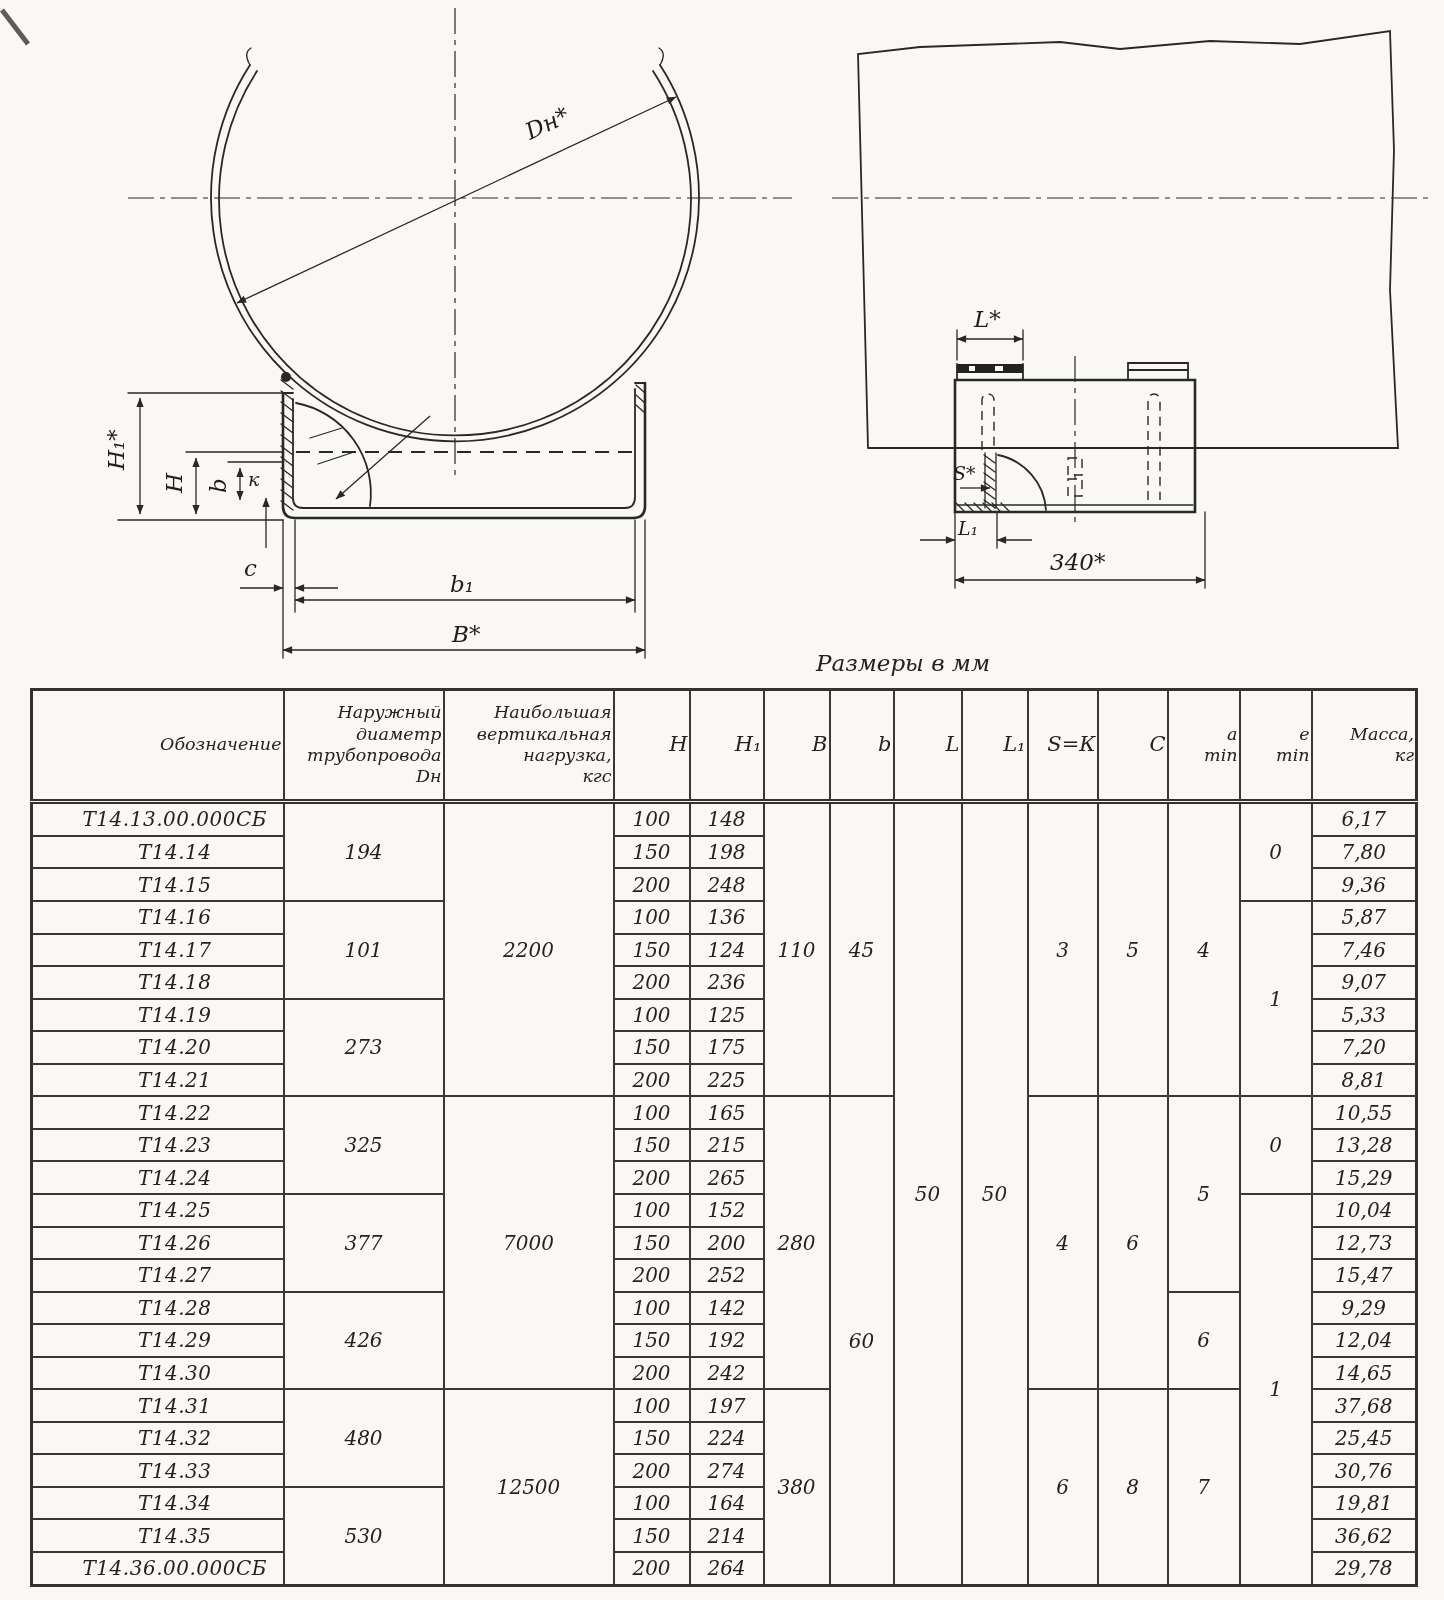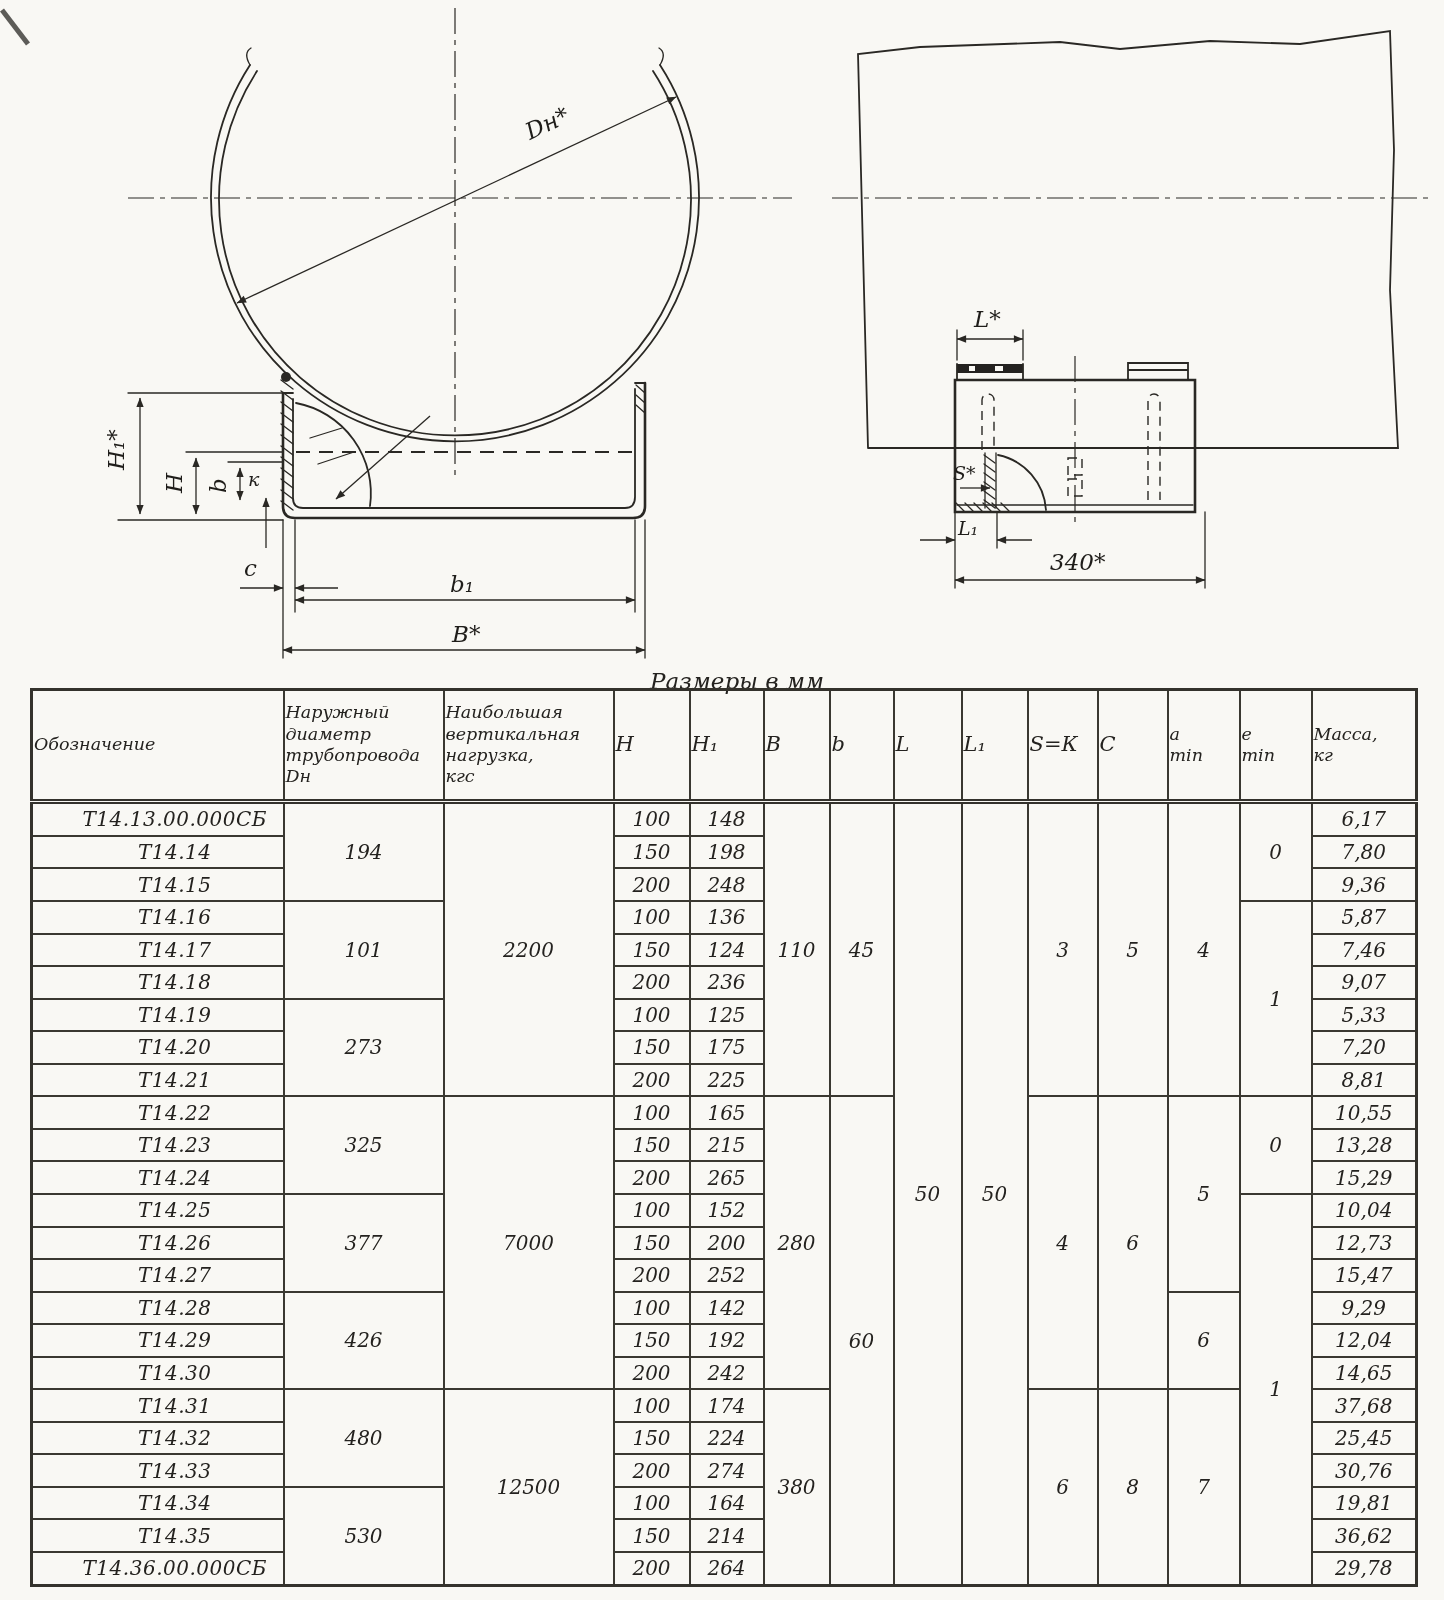--- a/index.html
+++ b/index.html
@@ -10,28 +10,28 @@
   .thick{stroke-width:2.6;}
   .thin{stroke-width:1.3;}
   .cl{stroke:#2a2824;stroke-width:1.2;fill:none;stroke-dasharray:26 6 5 6;}
   .hid{stroke:#2a2824;stroke-width:1.8;fill:none;stroke-dasharray:14 9;}
   .slot{stroke:#2a2824;stroke-width:1.4;fill:none;stroke-dasharray:9 6;}
   .dim{stroke:#2a2824;stroke-width:1.3;fill:none;marker-start:url(#arr);marker-end:url(#arr);}
   .arr1{stroke:#2a2824;stroke-width:1.3;fill:none;marker-end:url(#arr);}
   .lbl{font:italic 23px "DejaVu Serif",serif;fill:#1f1d1a;}
   .lbl-s{font:italic 19px "DejaVu Serif",serif;fill:#1f1d1a;}
 
-  #tbl-title{position:absolute;left:650px;top:668px;width:340px;text-align:left;
+  #tbl-title{position:absolute;left:650px;top:650px;width:340px;text-align:right;
              font:italic 23px "DejaVu Serif",serif;}
   #tbl-wrap{position:absolute;left:30px;top:688px;}
   table{border-collapse:collapse;table-layout:fixed;width:1385px;height:899px;
         border:3px solid #34322c;background:transparent;}
   th,td{border:2px solid #3a3831;}
   th{font:italic 17.5px/1.22 "DejaVu Serif",serif;font-weight:normal;white-space:pre-line;
-     vertical-align:middle;text-align:left;height:106px;border-bottom:5px double #34322c;}
+     vertical-align:middle;text-align:right;height:106px;border-bottom:5px double #34322c;}
   th:nth-child(n+4):nth-child(-n+11){font-size:21px;}
   td{font:italic 20px "DejaVu Serif",serif;text-align:center;vertical-align:middle;padding:0;}
   td.des{text-align:center;padding-left:34px;letter-spacing:.5px;}
 </style>
 </head>
 <body>
 
 <div id="sheet">
 
   <svg width="1444" height="665" viewBox="0 0 1444 665">
@@ -312,21 +312,21 @@
             <td class="des">Т14.30</td>
             <td class="num">200</td>
             <td class="num">242</td>
             <td class="num">14,65</td>
           </tr>
           <tr>
             <td class="des">Т14.31</td>
             <td rowspan="3" class="num">480</td>
             <td rowspan="6" class="num">12500</td>
             <td class="num">100</td>
-            <td class="num">174</td>
+            <td class="num">197</td>
             <td rowspan="6" class="num">380</td>
             <td rowspan="6" class="num">6</td>
             <td rowspan="6" class="num">8</td>
             <td rowspan="6" class="num">7</td>
             <td class="num">37,68</td>
           </tr>
           <tr>
             <td class="des">Т14.32</td>
             <td class="num">150</td>
             <td class="num">224</td>

